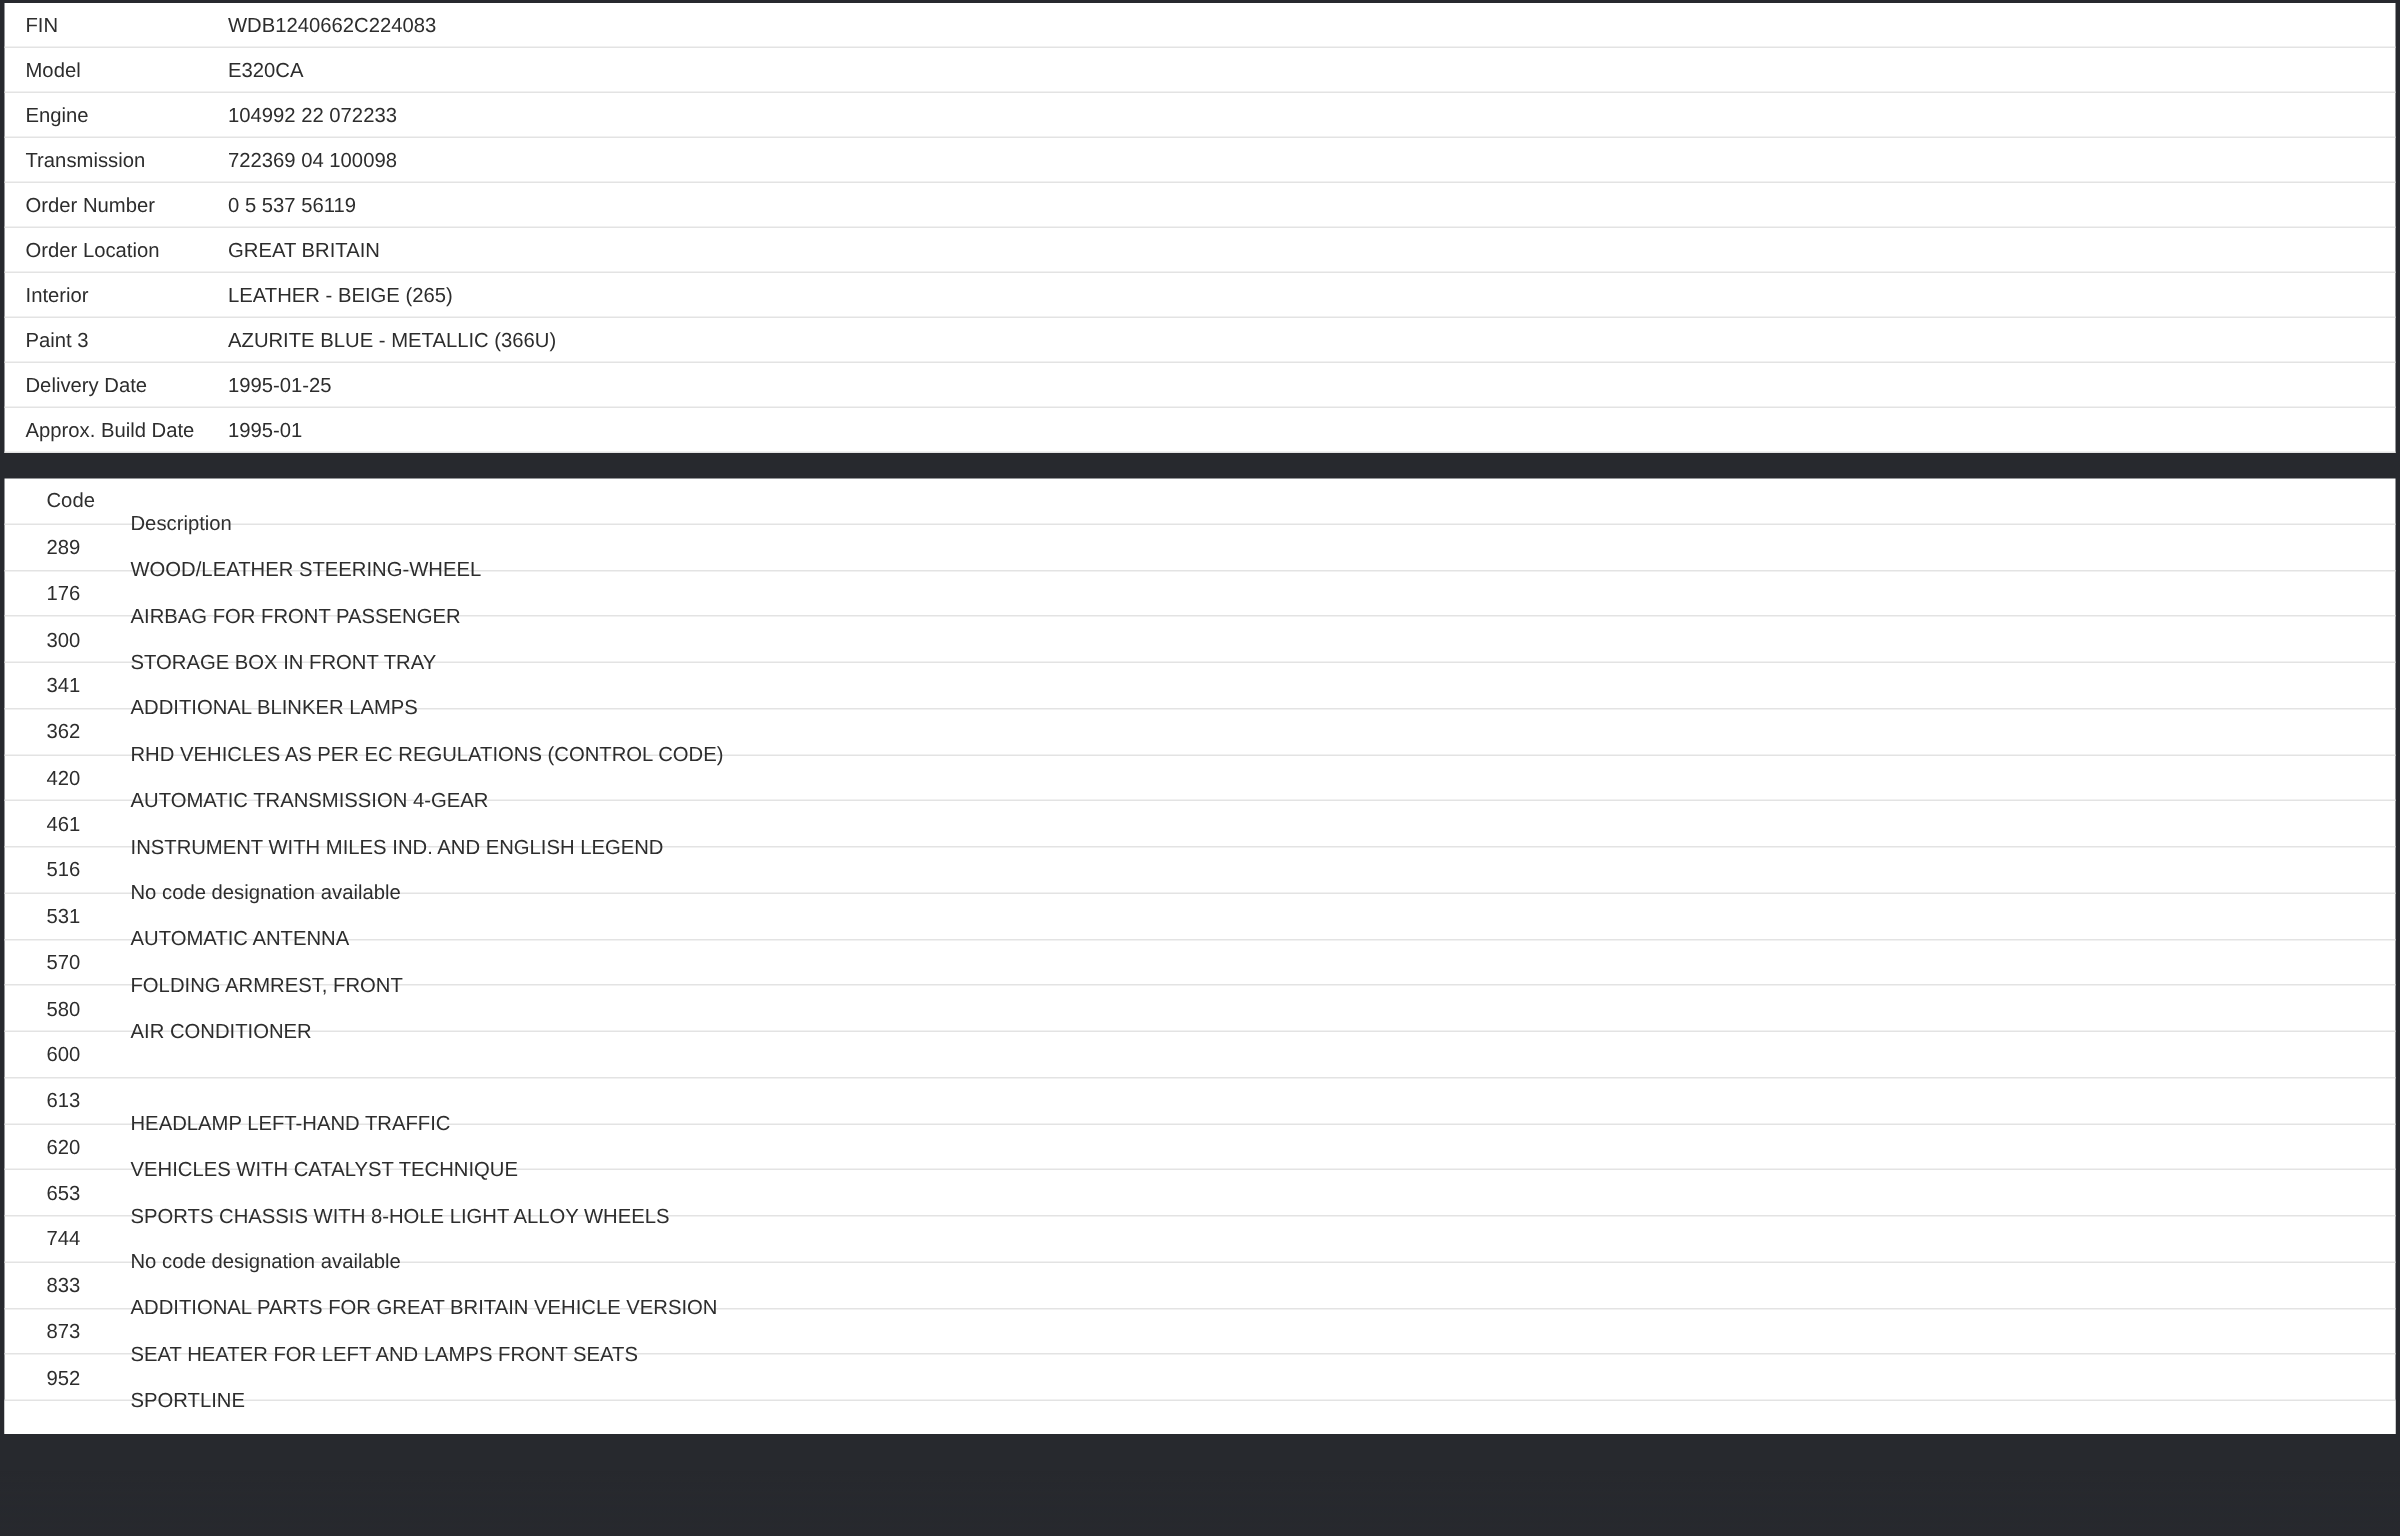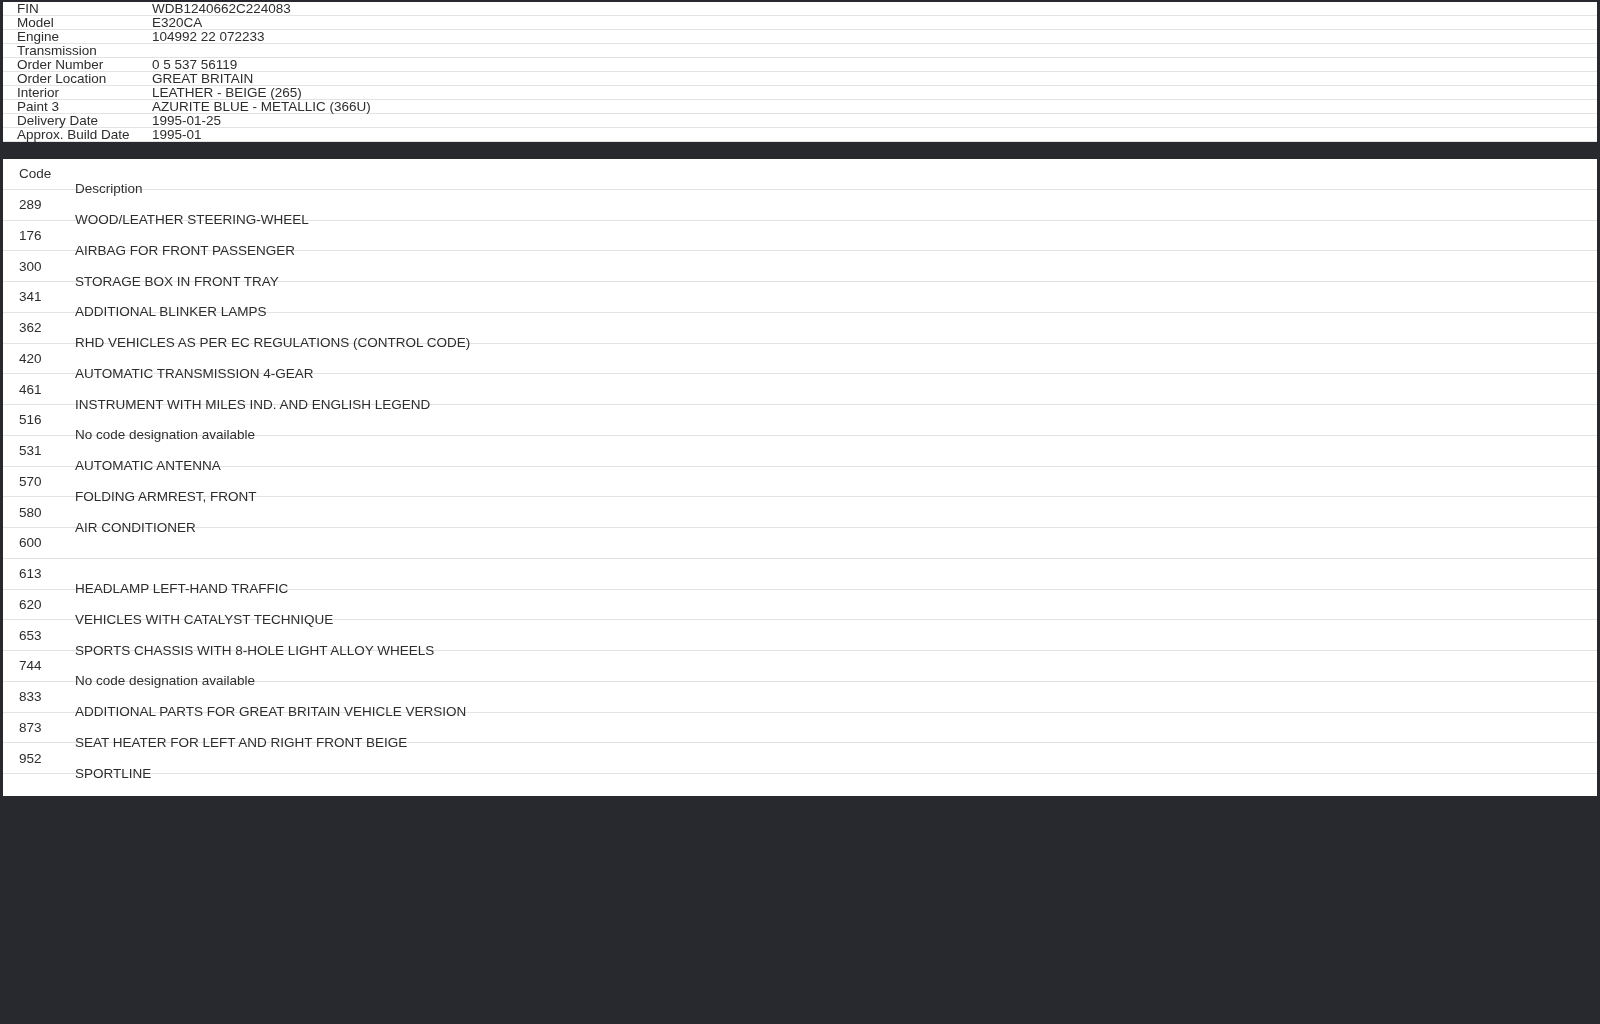--- a/index.html
+++ b/index.html
@@ -19,25 +19,25 @@
   .card-info { margin-top: 2px; }
   .band { height: 17px; }
   .row {
     display: flex;
     align-items: center;
     box-sizing: border-box;
     font-size: 13.5px;
     color: #2d2d2d;
     border-bottom: 1px solid #e3e3e3;
   }
-  .info-row { height: 14px; justify-content: space-between; }
+  .info-row { height: 30px; justify-content: space-between; }
   .code-row { height: 30.75px; }
   .info-label { flex: 0 0 135px; padding-left: 14px; }
   .info-value { flex: 1; white-space: nowrap; }
-  .col-code { flex: 0 0 56px; padding-left: 16px; }
+  .col-code { flex: 0 0 56px; padding-left: 28px; }
   .col-desc { flex: 1; white-space: nowrap; margin-top: 30px; }
   .header-row { color: #303030; }
   .filler { height: 22px; background: #ffffff; }
   .bottom-fade {
     position: fixed;
     left: 0; right: 0; bottom: 0;
     height: 44px;
     pointer-events: none;
     background: linear-gradient(to bottom,
       rgba(40,42,46,0) 0%,
@@ -62,20 +62,21 @@
     <div class="info-value">E320CA</div>
   </div>
 
   <div class="row info-row">
     <div class="info-label">Engine</div>
     <div class="info-value">104992 22 072233</div>
   </div>
 
   <div class="row info-row">
     <div class="info-label">Transmission</div>
+    <div class="info-value">722369 04 100098</div>
   </div>
 
   <div class="row info-row">
     <div class="info-label">Order Number</div>
     <div class="info-value">0 5 537 56119</div>
   </div>
 
   <div class="row info-row">
     <div class="info-label">Order Location</div>
     <div class="info-value">GREAT BRITAIN</div>
@@ -192,21 +193,21 @@
     <div class="col-desc">No code designation available</div>
   </div>
 
   <div class="row code-row">
     <div class="col-code">833</div>
     <div class="col-desc">ADDITIONAL PARTS FOR GREAT BRITAIN VEHICLE VERSION</div>
   </div>
 
   <div class="row code-row">
     <div class="col-code">873</div>
-    <div class="col-desc">SEAT HEATER FOR LEFT AND RIGHT FRONT BEIGE</div>
+    <div class="col-desc">SEAT HEATER FOR LEFT AND LAMPS FRONT SEATS</div>
   </div>
 
   <div class="row code-row">
     <div class="col-code">952</div>
     <div class="col-desc">SPORTLINE</div>
   </div>
 </div>
     <div class="filler"></div>
   </section>
 

